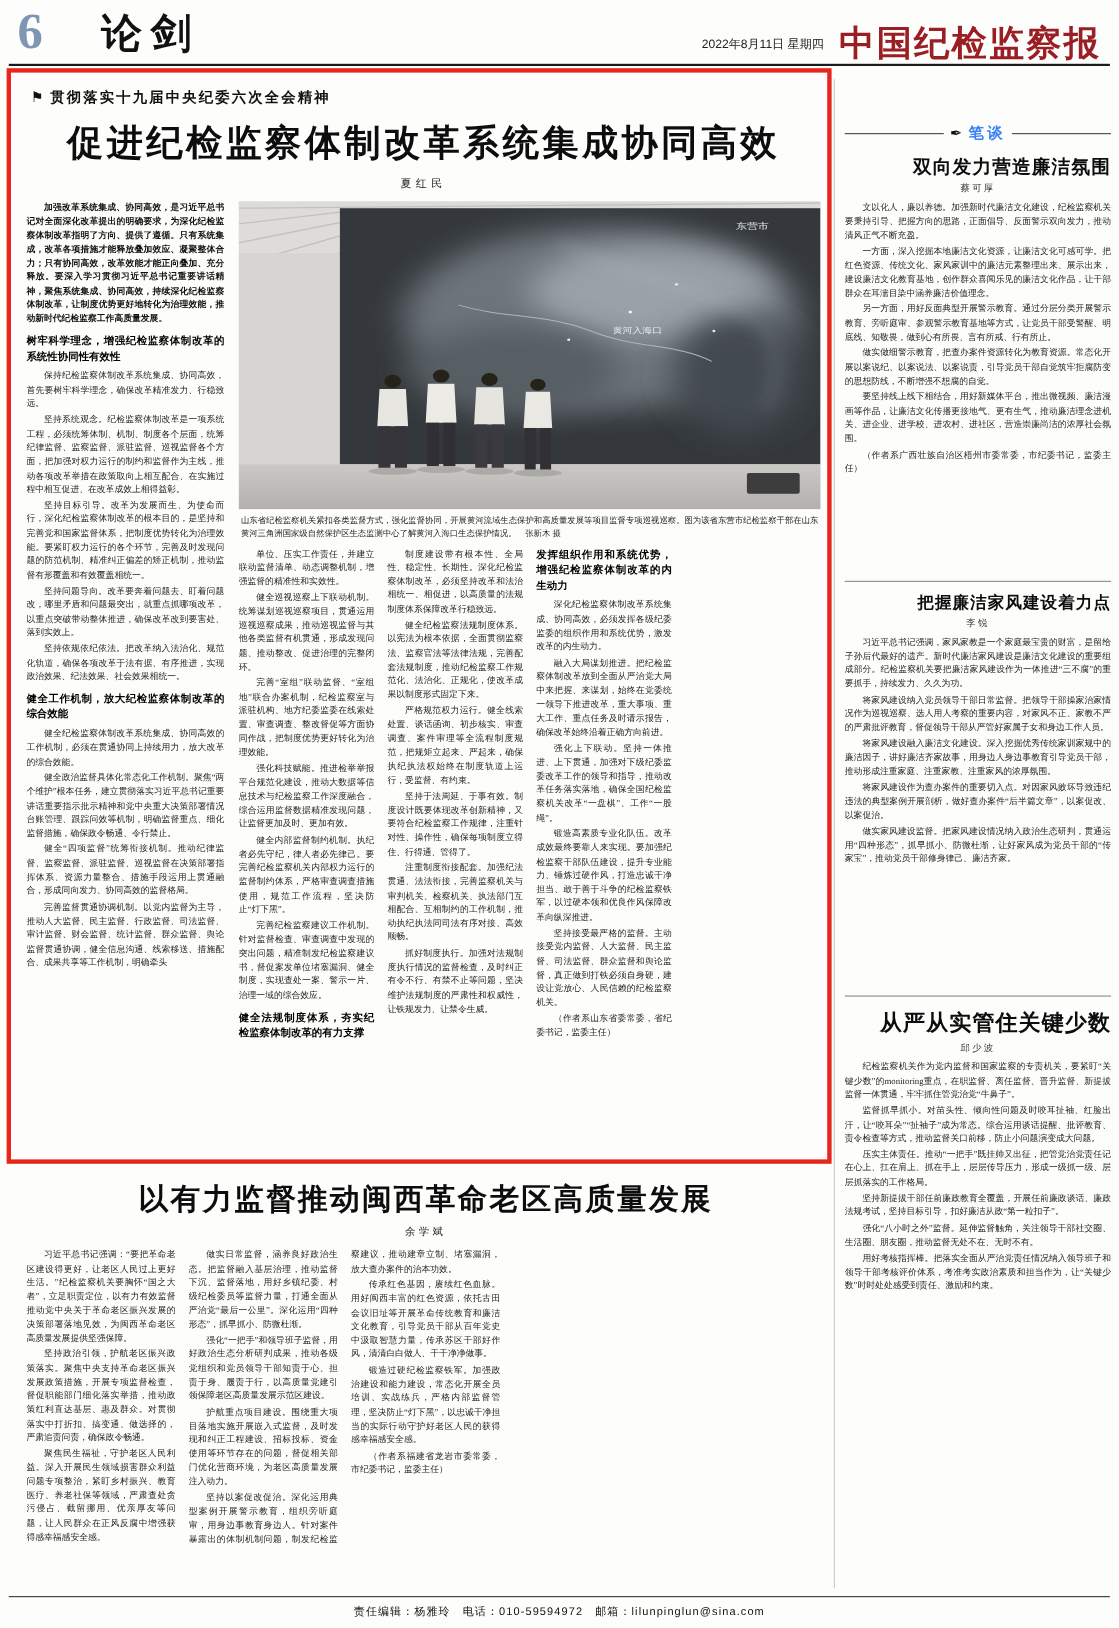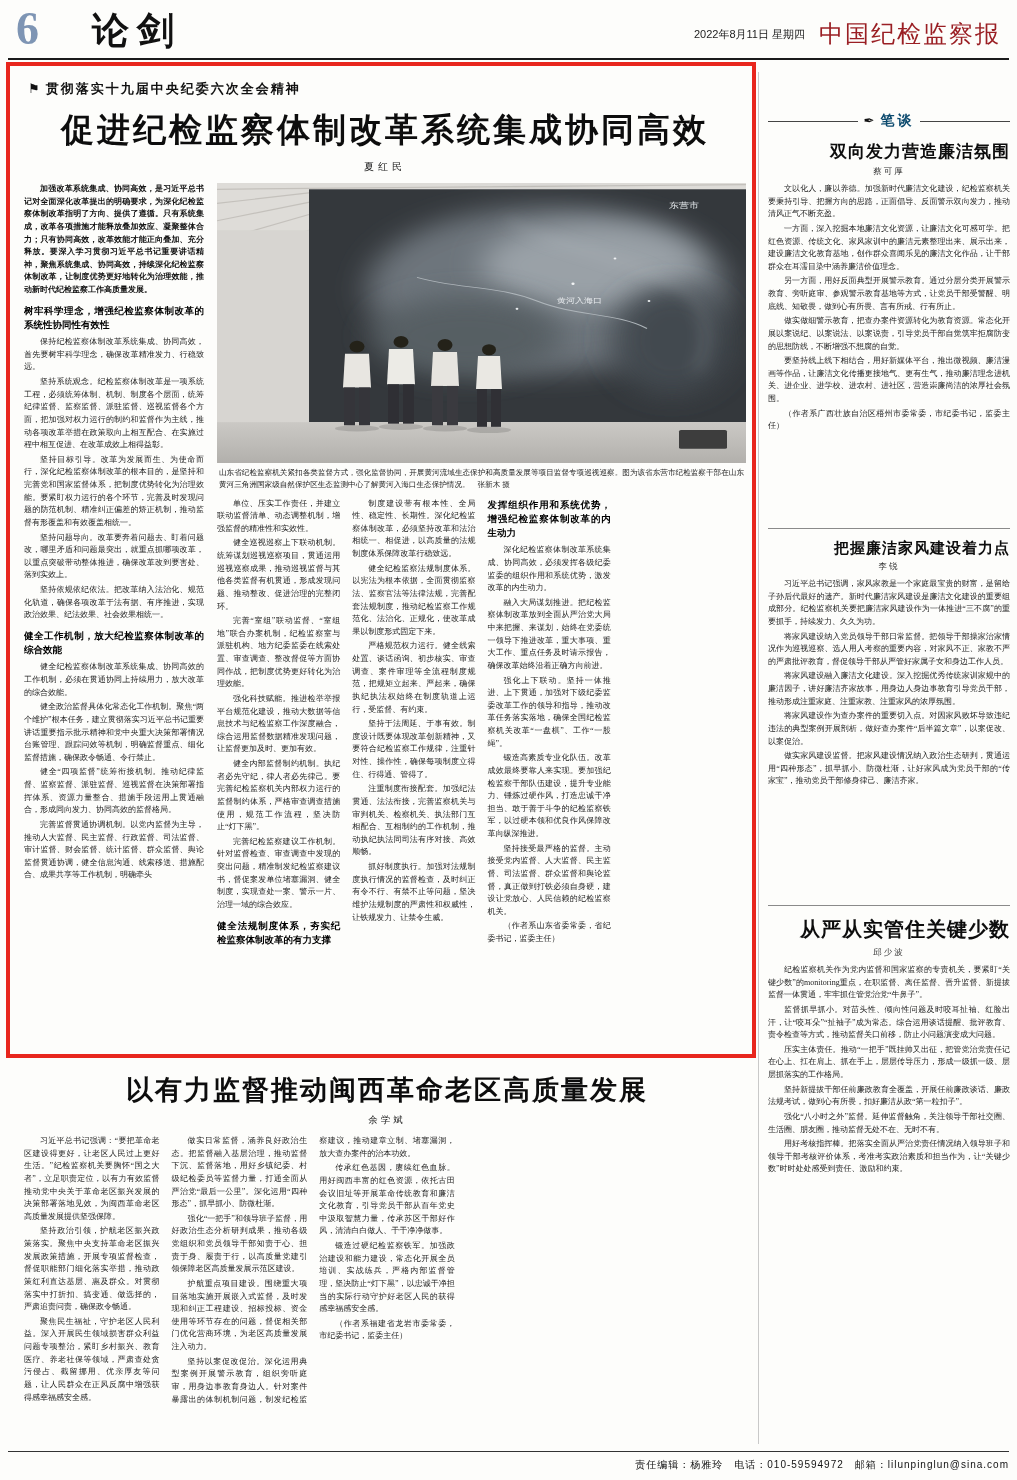--- a/index.html
+++ b/index.html
@@ -20,21 +20,21 @@
     font-family:"Liberation Serif", serif;
   }
   .section-name {
     position:absolute; left:76px; top:0;
     font-size:37px; font-weight:bold; letter-spacing:8px; color:#111;
     font-family:"Liberation Serif", serif;
   }
   .hdr-right { position:absolute; right:0; top:12px; display:flex; align-items:center; gap:14px; }
   .date { font-size:11px; color:#222; font-family:"Liberation Sans", sans-serif; }
   .masthead {
-    font-size:24px; font-weight:normal; color:var(--masthead_red,#9a1f24);
+    font-size:32px; font-weight:bold; color:var(--masthead_red,#9a1f24);
     letter-spacing:2px; font-family:"Liberation Serif", serif;text-align:center;
   }
   .hdr-rule { position:absolute; left:8px; right:8px; top:58px; border-top:2px solid #1b1b1b; }
   .v-rule { position:absolute; left:758px; top:72px; height:1372px; width:1px; background:#c9c9c9; }
 
   
   .annotation-box {
     position:absolute; left:6px; top:62px; width:750px; height:996px;
     border:4px solid var(--annotation_red,#e8261d);
     z-index:60; pointer-events:none;
@@ -79,21 +79,21 @@
   }
   p.note { text-indent:2em; font-size:8px; line-height:1.58; color:#1c1c1c; }
 
   
   .sidebar { position:absolute; left:768px; top:112px; width:242px; }
   .bitan-header { display:flex; align-items:center; gap:6px; margin-bottom:10px; }
   .bitan-header .hline { flex:1; border-top:1px solid #444; }
   .bitan-header .pen { font-size:13px; color:#111; }
   .bitan-header .blabel {
     font-family:"Liberation Sans", sans-serif; font-weight:bold;
-    font-size:14px; letter-spacing:3px; color:#0c4a6e;
+    font-size:14px; letter-spacing:3px; color:#3b82f6;
   }
   .s-title {
     text-align:right; font-family:"Liberation Sans", sans-serif; font-weight:bold;
     color:#0d0d0d;
   }
   .s-title.t1 { font-size:17px; letter-spacing:1px; margin-bottom:3px; }
   .s-title.t2 { font-size:15px; letter-spacing:1px; margin-bottom:3px; }
   .s-title.t3 { font-size:20px; letter-spacing:1px; margin-bottom:4px; text-align:right; }
   .s-byline { text-align:center; font-size:8.5px; letter-spacing:2px; color:#333; margin-bottom:5px; }
   .s-body { overflow:hidden; }
@@ -108,21 +108,21 @@
     text-align:center; font-family:"Liberation Sans", sans-serif; font-weight:bold;
     font-size:27px; letter-spacing:2px; color:#0d0d0d;
   }
   .bottom-byline { text-align:center; font-size:9.5px; letter-spacing:3px; margin:6px 0 8px; color:#222; }
   .bottom-cols { column-count:5; column-gap:12px; column-fill:auto; height:294px; overflow:hidden; }
 
   
   .pfooter {
     position:absolute; left:8px; right:8px; bottom:8px;
     border-top:1px solid #333; padding-top:6px;
-    text-align:right; font-size:10px; color:#111;
+    text-align:center; font-size:10px; color:#111;
     font-family:"Liberation Sans", sans-serif; letter-spacing:1px;
   }
 </style>
 </head>
 <body>
 
 <div class="hdr">
   <div class="page-num">6</div>
   <div class="section-name">论剑</div>
   <div class="hdr-right">
@@ -306,21 +306,21 @@
     </div>
 
   <div class="s-divider"></div>
 
   <h2 class="s-title t3">从严从实管住关键少数</h2>
   <div class="s-byline">邱少波</div>
   <div class="s-body b3">
       <p>纪检监察机关作为党内监督和国家监察的专责机关，要紧盯“关键少数”的monitoring重点，在职监督、离任监督、晋升监督、新提拔监督一体贯通，牢牢抓住管党治党“牛鼻子”。</p>
       <p>监督抓早抓小。对苗头性、倾向性问题及时咬耳扯袖、红脸出汗，让“咬耳朵”“扯袖子”成为常态。综合运用谈话提醒、批评教育、责令检查等方式，推动监督关口前移，防止小问题演变成大问题。</p>
       <p>压实主体责任。推动“一把手”既挂帅又出征，把管党治党责任记在心上、扛在肩上、抓在手上，层层传导压力，形成一级抓一级、层层抓落实的工作格局。</p>
-      <p>坚持新提拔干部任前廉政教育全覆盖，开展任前廉政谈话、廉政法规考试，做到心有所畏，扣好廉洁从政“第一粒扣子”。</p>
+      <p>坚持新提拔干部任前廉政教育全覆盖，开展任前廉政谈话、廉政法规考试，坚持目标引导，扣好廉洁从政“第一粒扣子”。</p>
       <p>强化“八小时之外”监督。延伸监督触角，关注领导干部社交圈、生活圈、朋友圈，推动监督无处不在、无时不有。</p>
       <p>用好考核指挥棒。把落实全面从严治党责任情况纳入领导班子和领导干部考核评价体系，考准考实政治素质和担当作为，让“关键少数”时时处处感受到责任、激励和约束。</p>
     </div>
 </aside>
 
 <section class="bottom-article">
   <h1 class="bottom-hl">以有力监督推动闽西革命老区高质量发展</h1>
   <div class="bottom-byline">余学斌</div>
   <div class="bottom-cols">
       <p>习近平总书记强调：“要把革命老区建设得更好，让老区人民过上更好生活。”纪检监察机关要胸怀“国之大者”，立足职责定位，以有力有效监督推动党中央关于革命老区振兴发展的决策部署落地见效，为闽西革命老区高质量发展提供坚强保障。</p>

